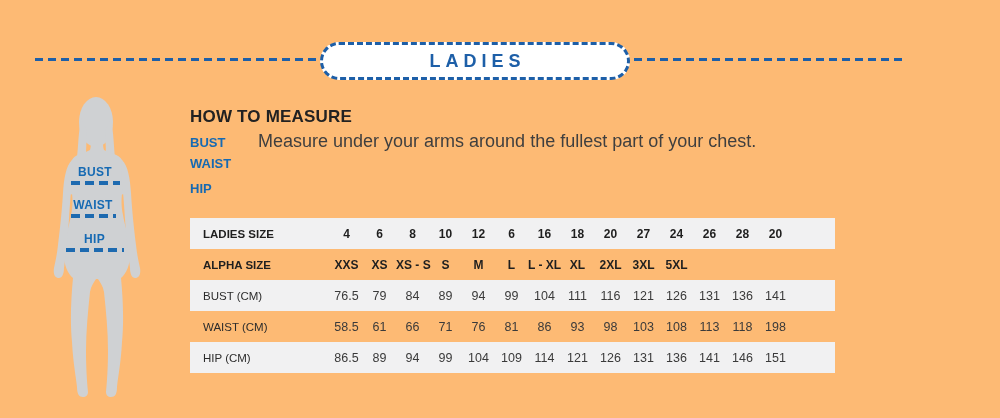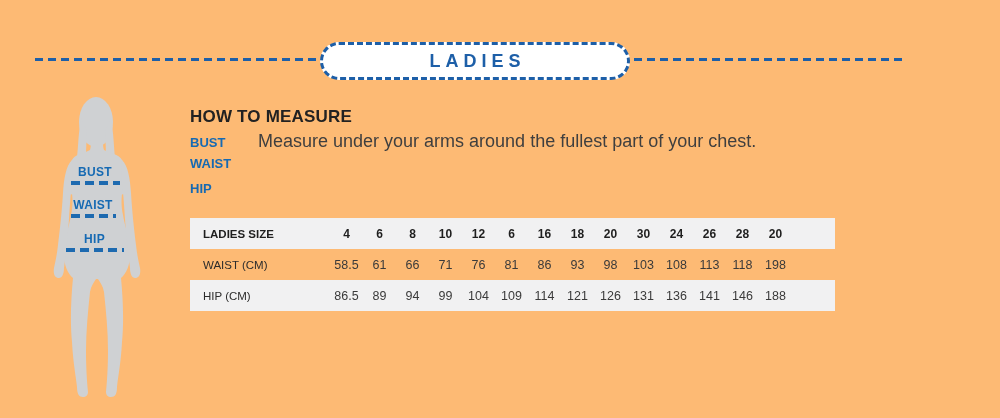--- a/index.html
+++ b/index.html
@@ -160,25 +160,61 @@
           <td class="row-label">LADIES SIZE</td>
           <td>4</td>
           <td>6</td>
           <td>8</td>
           <td>10</td>
           <td>12</td>
           <td>6</td>
           <td>16</td>
           <td>18</td>
           <td>20</td>
-          <td>30</td>
+          <td>27</td>
           <td>24</td>
           <td>26</td>
           <td>28</td>
           <td>20</td>
+          <td></td>
+        </tr>
+        <tr class="row-white row-bold">
+          <td class="row-label">ALPHA SIZE</td>
+          <td>XXS</td>
+          <td>XS</td>
+          <td>XS - S</td>
+          <td>S</td>
+          <td>M</td>
+          <td>L</td>
+          <td>L - XL</td>
+          <td>XL</td>
+          <td>2XL</td>
+          <td>3XL</td>
+          <td>5XL</td>
+          <td></td>
+          <td></td>
+          <td></td>
+          <td></td>
+        </tr>
+        <tr class="row-gray">
+          <td class="row-label">BUST (CM)</td>
+          <td>76.5</td>
+          <td>79</td>
+          <td>84</td>
+          <td>89</td>
+          <td>94</td>
+          <td>99</td>
+          <td>104</td>
+          <td>111</td>
+          <td>116</td>
+          <td>121</td>
+          <td>126</td>
+          <td>131</td>
+          <td>136</td>
+          <td>141</td>
           <td></td>
         </tr>
         <tr class="row-white">
           <td class="row-label">WAIST (CM)</td>
           <td>58.5</td>
           <td>61</td>
           <td>66</td>
           <td>71</td>
           <td>76</td>
           <td>81</td>
@@ -200,19 +236,19 @@
           <td>99</td>
           <td>104</td>
           <td>109</td>
           <td>114</td>
           <td>121</td>
           <td>126</td>
           <td>131</td>
           <td>136</td>
           <td>141</td>
           <td>146</td>
-          <td>188</td>
+          <td>151</td>
           <td></td>
         </tr>
       </tbody>
   </table>
 
 </div>
 
 </body></html>

